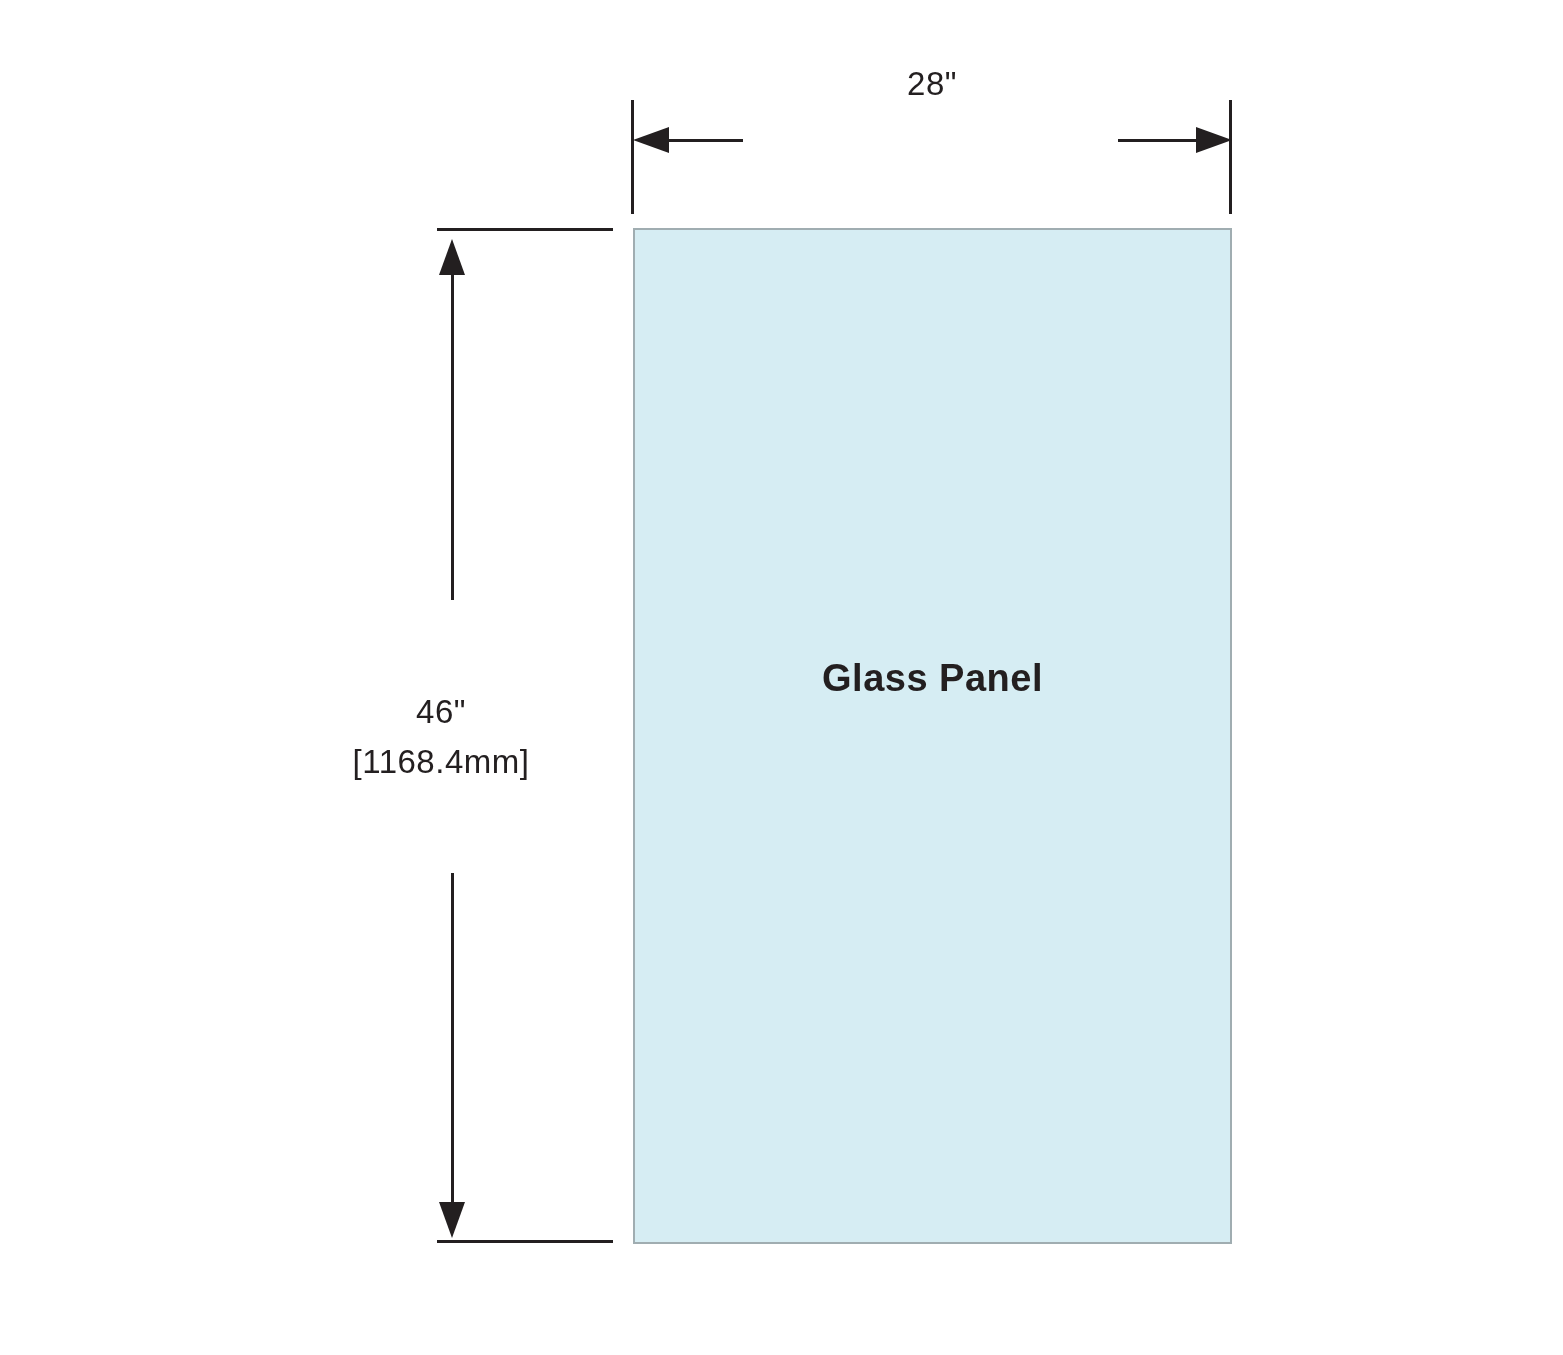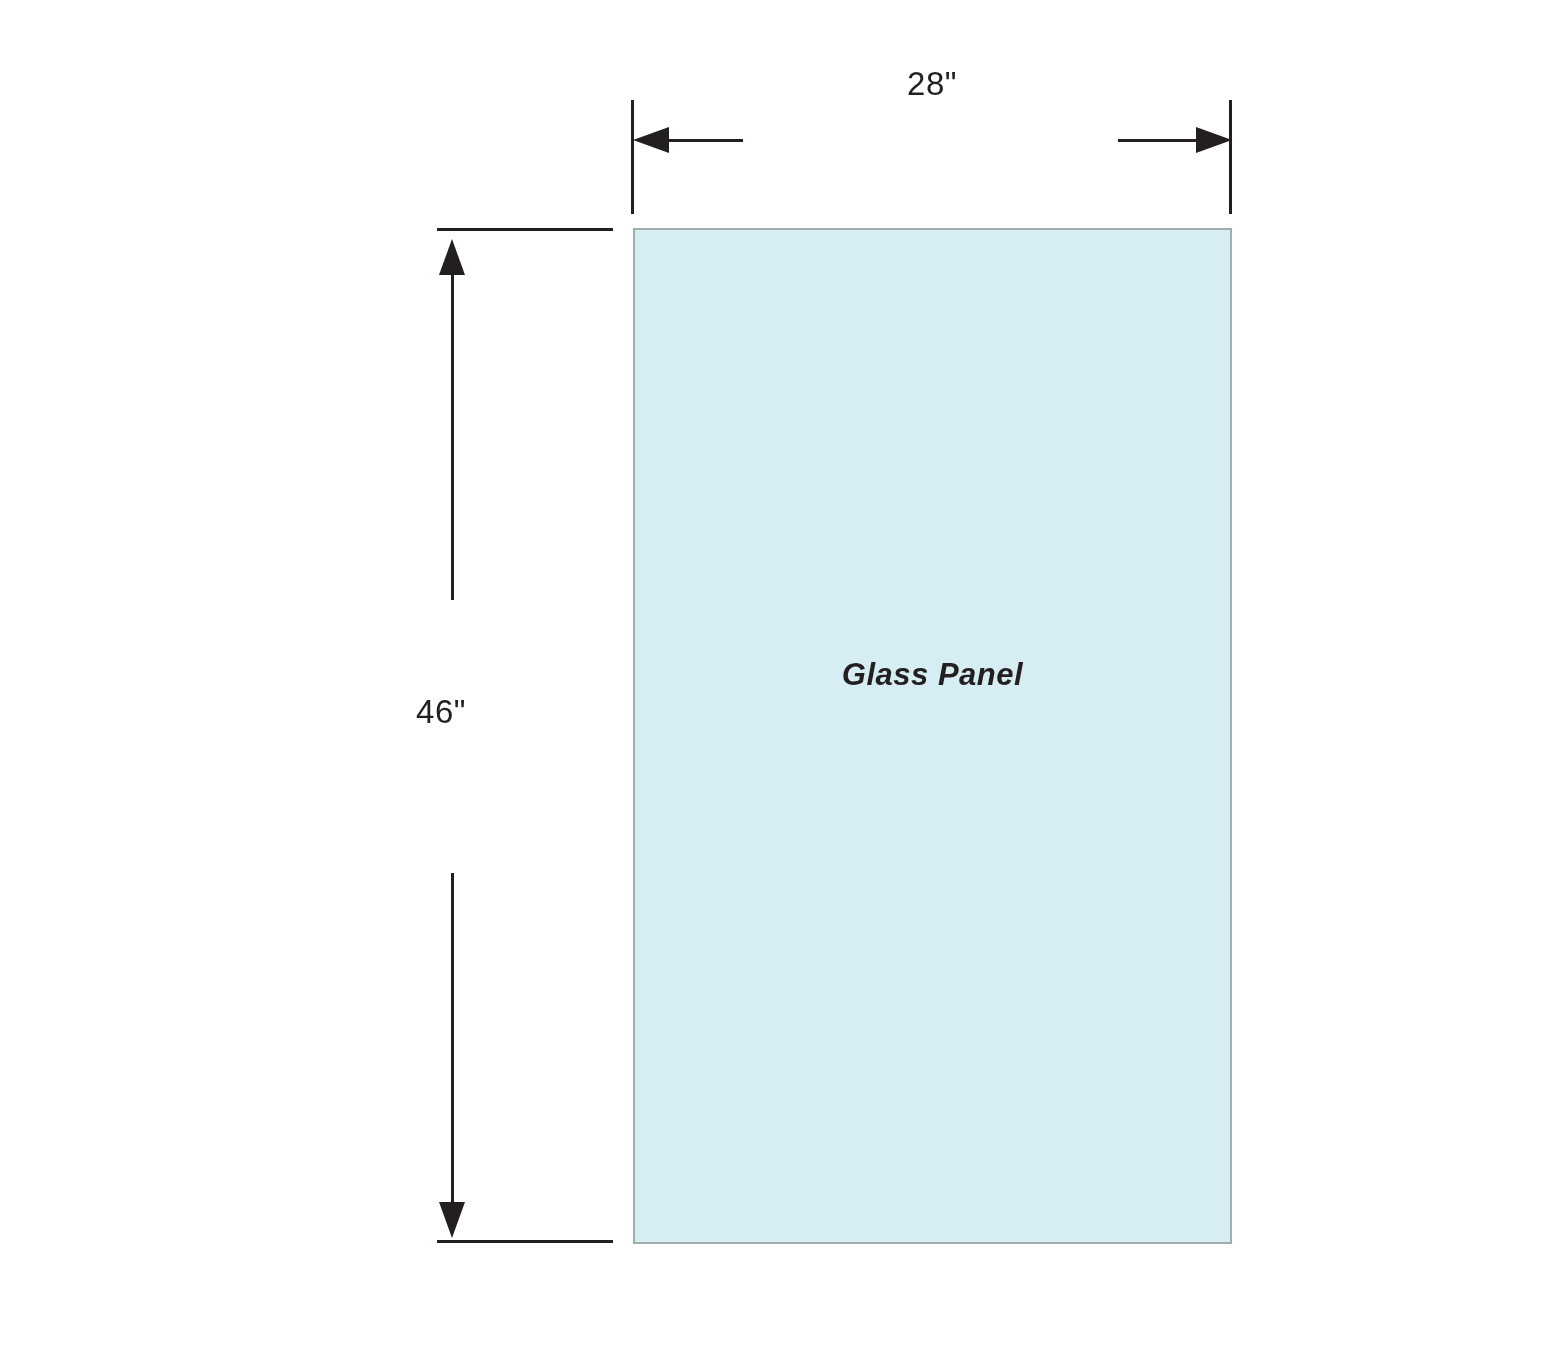--- a/index.html
+++ b/index.html
@@ -30,25 +30,24 @@
     box-sizing: border-box;
     background: var(--panel-fill, #d6edf3);
     border: 2px solid var(--panel-border, #a0adb1);
   }
   .glass-panel-label {
     position: absolute;
     left: 0;
     top: 427px;
     width: 100%;
     text-align: center;
-    font-size: 31px;
+    font-size: 38px;
     font-weight: bold;
     letter-spacing: 0.5px;
     color: var(--line-color, #231f20);
-    font-style: italic;
   }
 
   
   .line {
     position: absolute;
     background: var(--line-color, #231f20);
   }
   .line.h { height: 3px; }
   .line.v { width: 3px; }
 
@@ -119,16 +118,17 @@
     <div class="line h" style="left:437px; top:1240px; width:176px;"></div>
 
     <div class="arrowhead up" style="left:439px; top:239px;"></div>
     <div class="line v" style="left:451px; top:270px; height:330px;"></div>
 
     <div class="line v" style="left:451px; top:873px; height:335px;"></div>
     <div class="arrowhead down" style="left:439px; top:1202px;"></div>
 
     <div class="dim-label side" style="left:291px; top:687px; width:300px;">
       <div class="ln">46"</div>
+      <div class="ln">[1168.4mm]</div>
     </div>
   </div>
 
 </div>
 
 </body></html>

